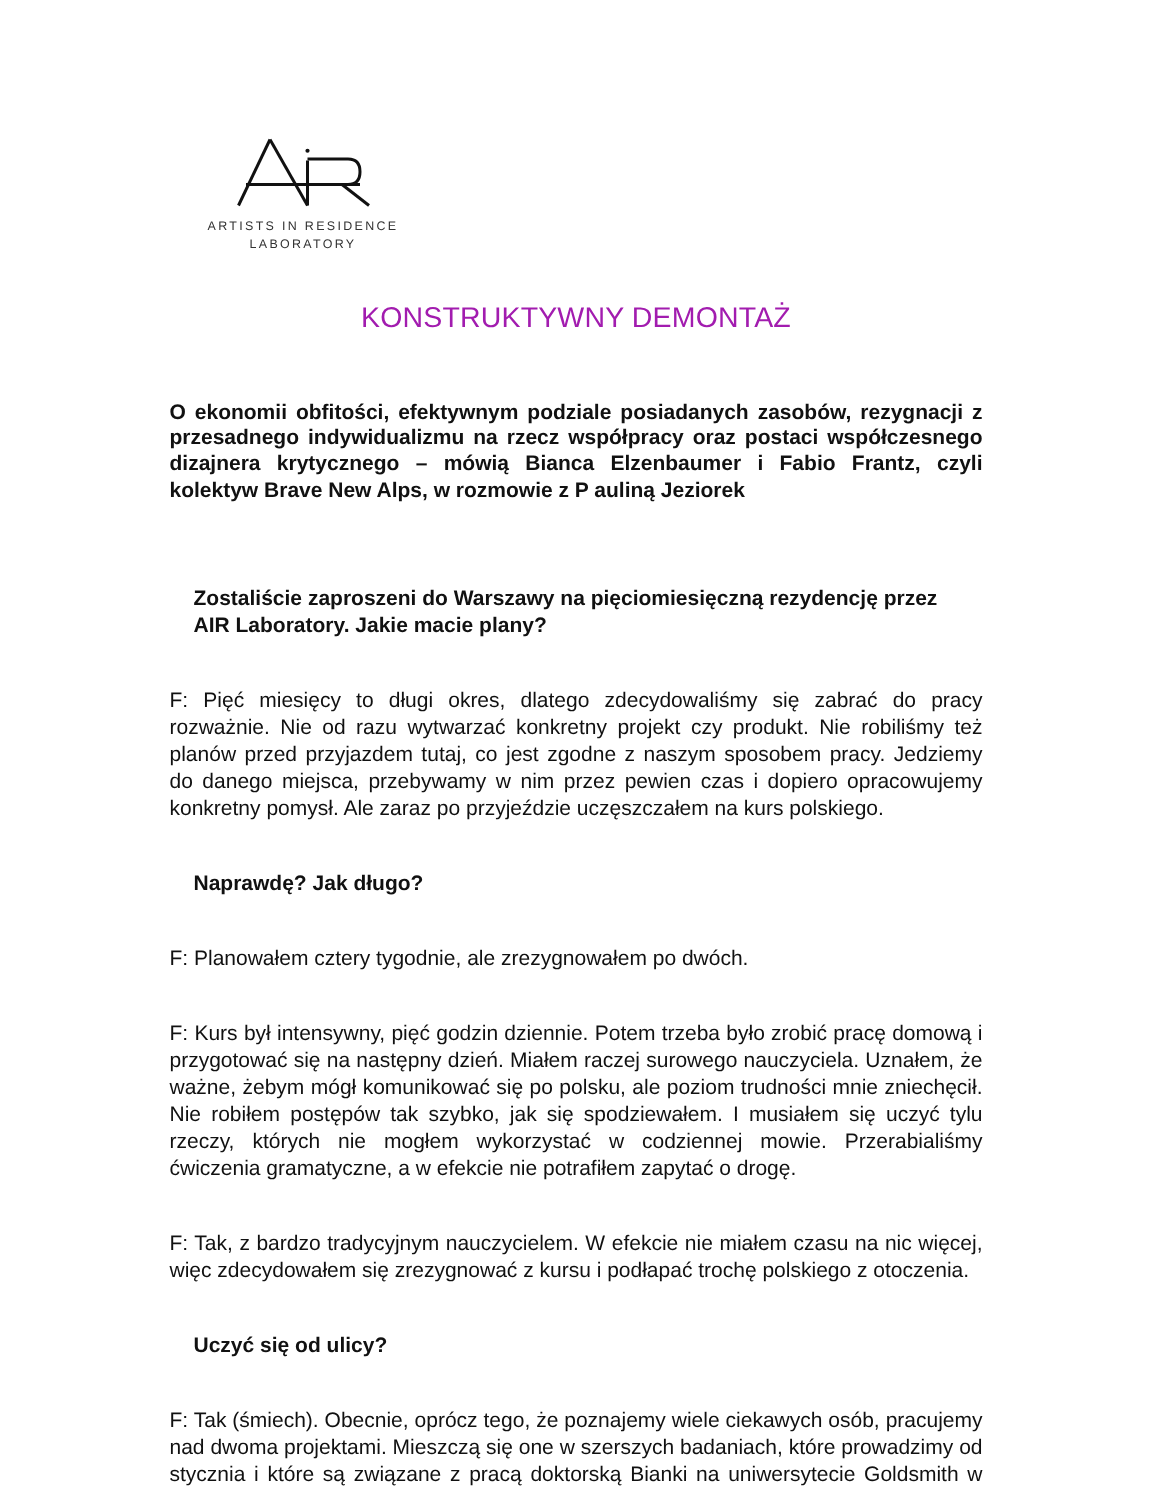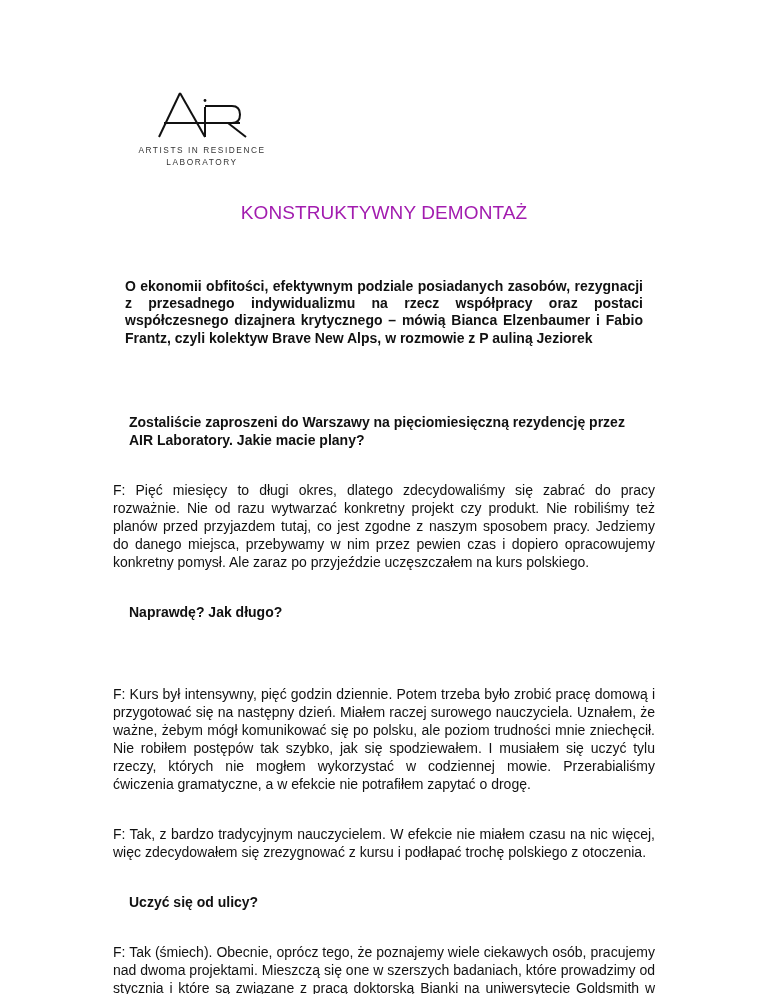--- a/index.html
+++ b/index.html
@@ -56,21 +56,21 @@
     position: absolute;
     left: 113px;
     top: 266px;
     width: 542px;
   }
   .lead {
     font-weight: bold;
     font-size: 14px;
     line-height: 17.2px;
     text-align: justify;
-    margin: 12px;
+    margin: 0;
   }
   .question {
     font-weight: bold;
     font-size: 14px;
     line-height: 18px;
     margin: 16px;
   }
   .answer {
     font-size: 14px;
     line-height: 18px;
@@ -112,20 +112,21 @@
   <p class="lead">O ekonomii obfitości, efektywnym podziale posiadanych zasobów, rezygnacji z przesadnego indywidualizmu na rzecz współpracy oraz postaci współczesnego dizajnera krytycznego – mówią Bianca Elzenbaumer i Fabio Frantz, czyli kolektyw Brave New Alps, w rozmowie z P auliną Jeziorek</p>
   <div class="gap-lead"></div>
 
   <p class="question">Zostaliście zaproszeni do Warszawy na pięciomiesięczną rezydencję przez AIR Laboratory. Jakie macie plany?</p>
   <div class="gap-q"></div>
   <p class="answer">F: Pięć miesięcy to długi okres, dlatego zdecydowaliśmy się zabrać do pracy rozważnie. Nie od razu wytwarzać konkretny projekt czy produkt. Nie robiliśmy też planów przed przyjazdem tutaj, co jest zgodne z naszym sposobem pracy. Jedziemy do danego miejsca, przebywamy w nim przez pewien czas i dopiero opracowujemy konkretny pomysł. Ale zaraz po przyjeździe uczęszczałem na kurs polskiego.</p>
   <div class="gap-a"></div>
 
   <p class="question">Naprawdę? Jak długo?</p>
   <div class="gap-q"></div>
+  <p class="answer">F: Planowałem cztery tygodnie, ale zrezygnowałem po dwóch.</p>
   <div class="gap-a"></div>
 
   <div class="gap-q"></div>
   <p class="answer">F: Kurs był intensywny, pięć godzin dziennie. Potem trzeba było zrobić pracę domową i przygotować się na następny dzień. Miałem raczej surowego nauczyciela. Uznałem, że ważne, żebym mógł komunikować się po polsku, ale poziom trudności mnie zniechęcił. Nie robiłem postępów tak szybko, jak się spodziewałem. I musiałem się uczyć tylu rzeczy, których nie mogłem wykorzystać w codziennej mowie. Przerabialiśmy ćwiczenia gramatyczne, a w efekcie nie potrafiłem zapytać o drogę.</p>
   <div class="gap-a"></div>
 
   <div class="gap-q"></div>
   <p class="answer">F: Tak, z bardzo tradycyjnym nauczycielem. W efekcie nie miałem czasu na nic więcej, więc zdecydowałem się zrezygnować z kursu i podłapać trochę polskiego z otoczenia.</p>
   <div class="gap-a"></div>
 

